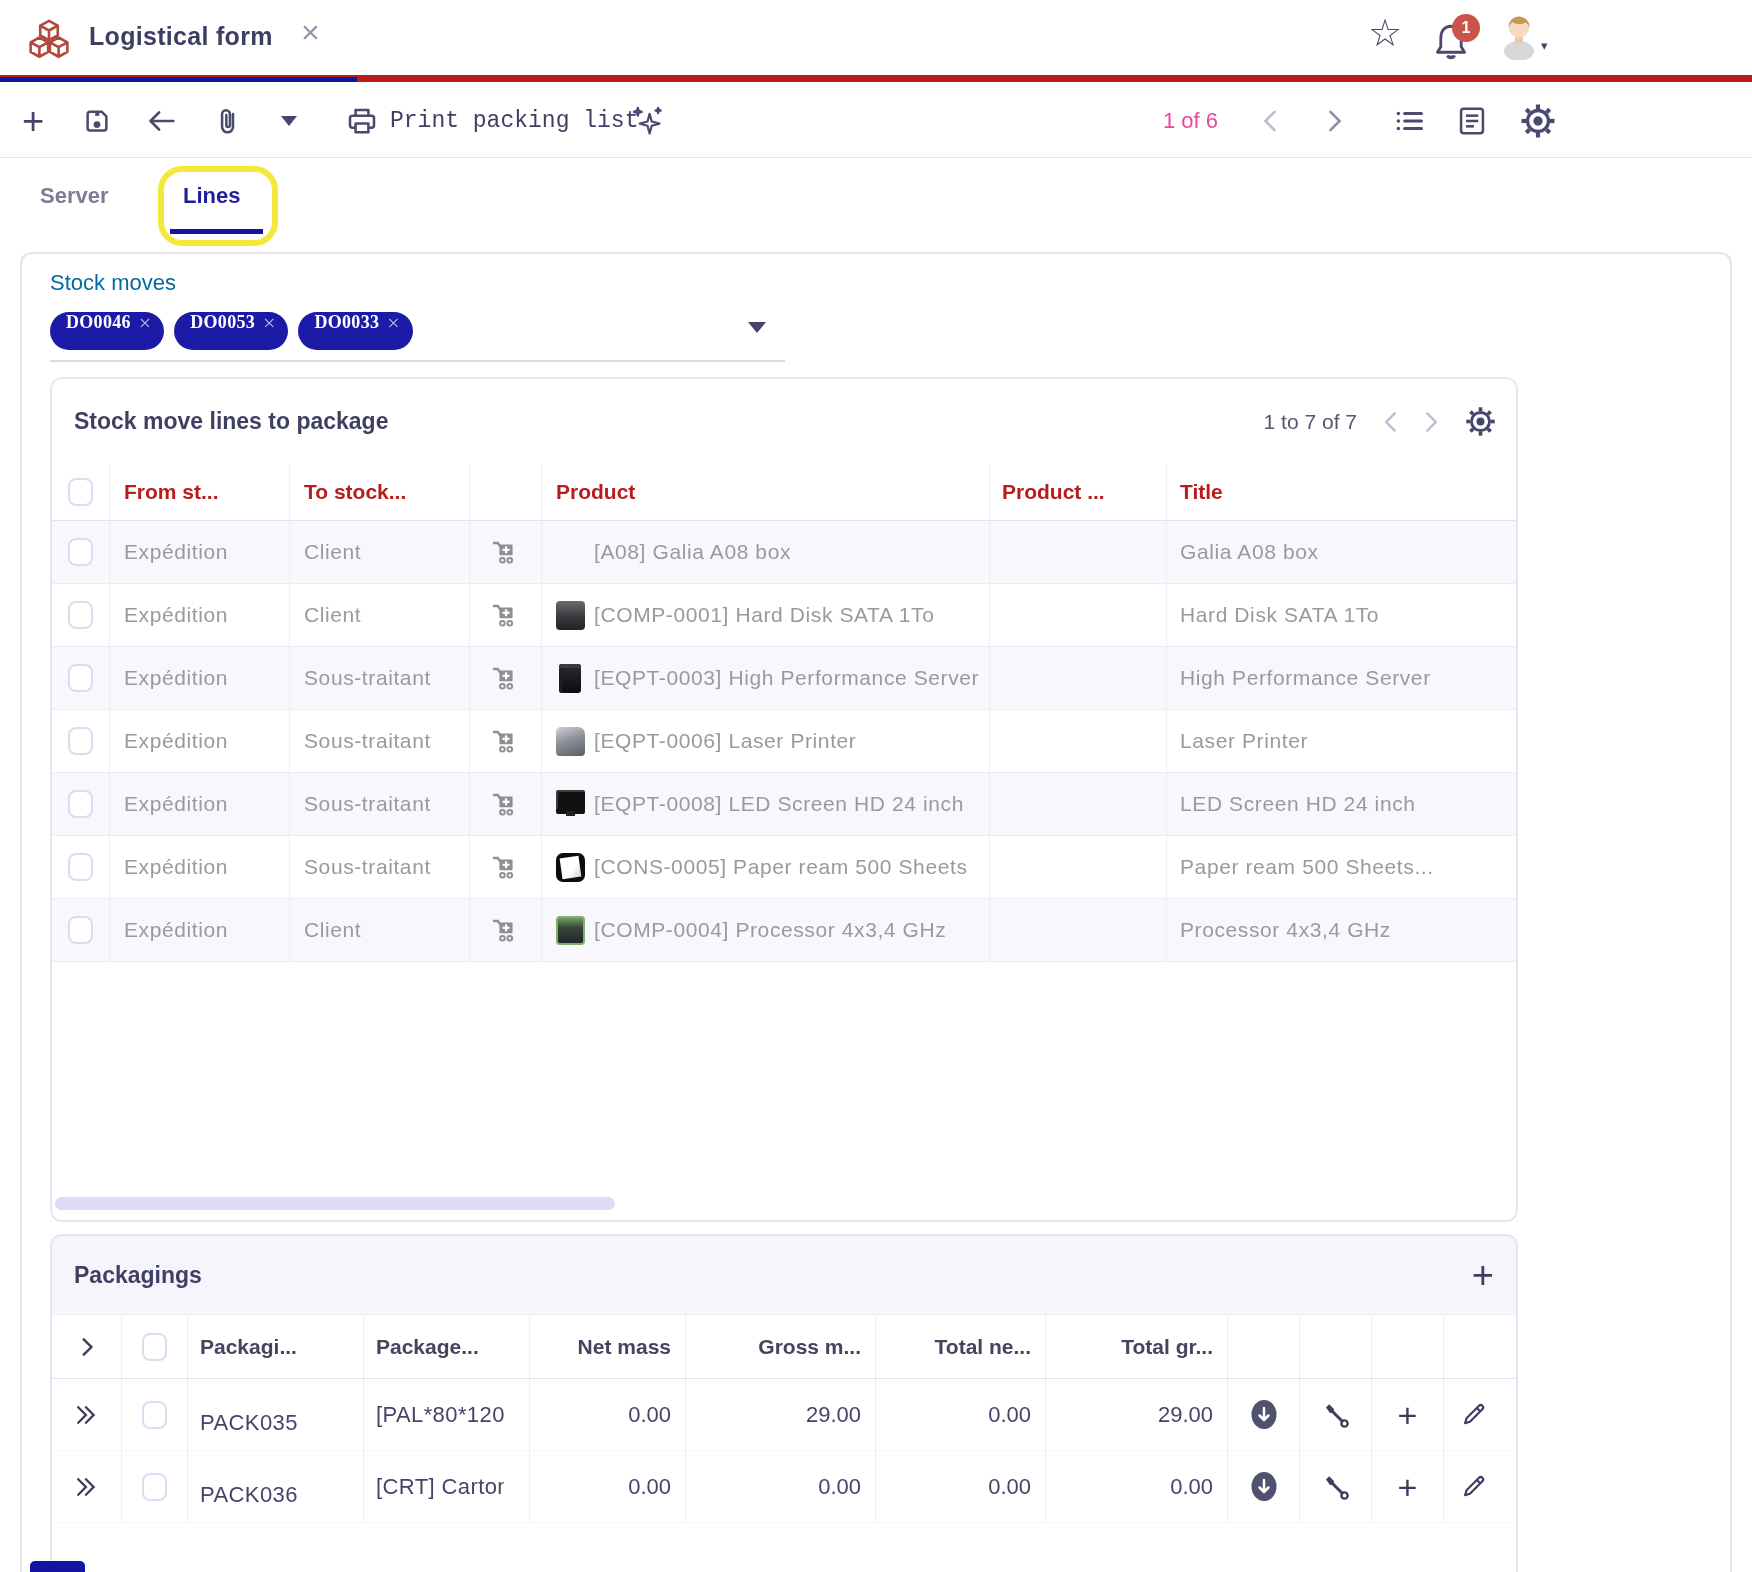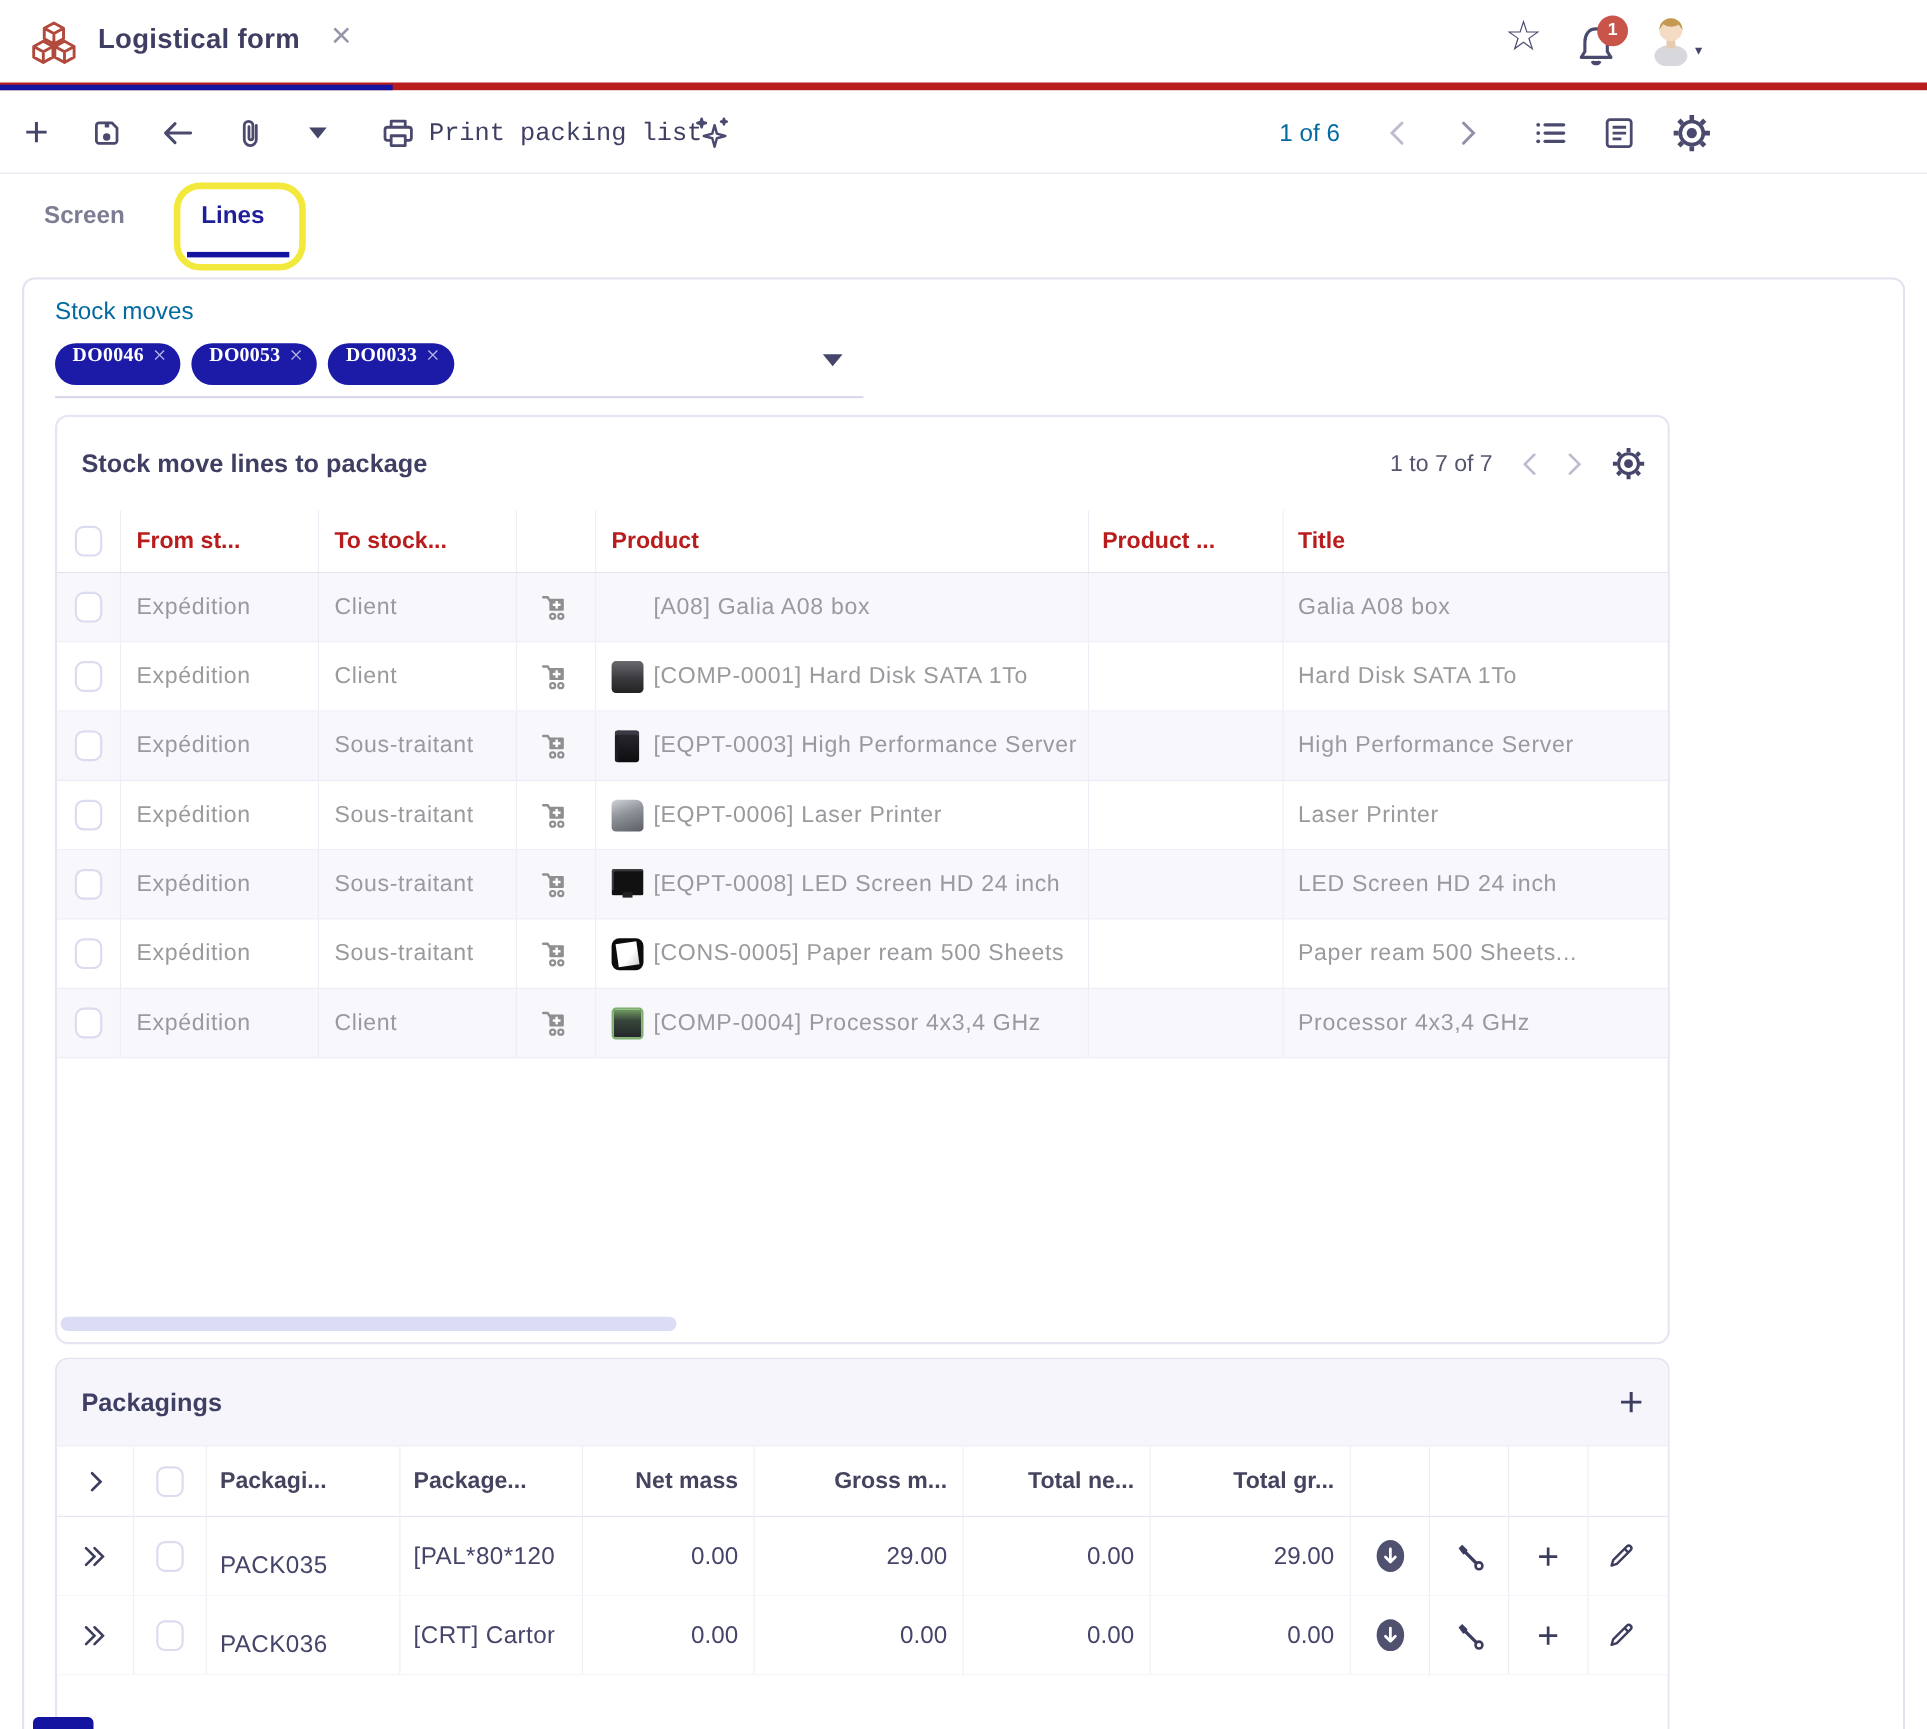--- a/index.html
+++ b/index.html
@@ -17,21 +17,21 @@
   .bell-wrap { position:absolute; left:1433px; top:22px; color:#4a4a6e; }
   .badge { position:absolute; left:1452px; top:14px; width:28px; height:28px; border-radius:50%; background:#c9544a; color:#fff; font-size:16px; font-weight:bold; text-align:center; line-height:28px; }
   .avatar { position:absolute; left:1497px; top:10px; }
   .avatar-caret { position:absolute; left:1541px; top:38px; font-size:13px; color:#45456b; }
 
   
   .toolbar { position:absolute; left:0; top:83px; width:1752px; height:75px; background:#fff; border-bottom:1px solid #e4e4ee; }
   .tb-ic { position:absolute; top:0; height:75px; display:flex; align-items:center; color:#4a4a6e; }
   .plus-txt { font-size:38px; font-weight:300; color:#45456b; line-height:1; }
   .print-label { position:absolute; left:390px; top:0; height:75px; display:flex; align-items:center; font-size:23px; color:#3f3f63;font-family:Liberation Mono, monospace; }
-  .pager-txt { position:absolute; left:1163px; top:0; height:75px; display:flex; align-items:center; font-size:22px; color:#0369a1; }
+  .pager-txt { position:absolute; left:1163px; top:0; height:75px; display:flex; align-items:center; font-size:22px; color:#ec4899; }
   .chev { color:#8f8fa8; }
   .chev.dis { color:#bcbcce; }
 
   
   .viewtab-general { position:absolute; left:40px; top:183px; font-size:22px; font-weight:bold; color:#7c7c92; }
   .viewtab-lines { position:absolute; left:183px; top:183px; font-size:22px; font-weight:bold; color:#1f1f9c; }
   .lines-underline { position:absolute; left:170px; top:229px; width:93px; height:5px; background:#1414a0; }
   .highlight-ring { position:absolute; left:158px; top:166px; width:120px; height:80px; border:6px solid #f2e93c; border-radius:24px; }
 
   
@@ -226,21 +226,21 @@
           <line x1="6.34" y1="17.66" x2="4.2" y2="19.8"></line>
         <line x1="4" y1="12" x2="1" y2="12"></line>
           <line x1="6.34" y1="6.34" x2="4.2" y2="4.2"></line>
         <line x1="12" y1="4" x2="12" y2="1"></line>
           <line x1="17.66" y1="6.34" x2="19.8" y2="4.2"></line>
       </g>
     </svg>
   </span>
 </div>
 
-<span class="viewtab-general">Screen</span>
+<span class="viewtab-general">Server</span>
 <span class="viewtab-lines">Lines</span>
 <span class="lines-underline"></span>
 <span class="highlight-ring"></span>
 
 <div class="outer-panel">
 
   <span class="sm-label">Stock moves</span>
   <div class="chips-row" id="chips-row">
       <span class="chip">
         <span class="chip-label">DO0046</span>

